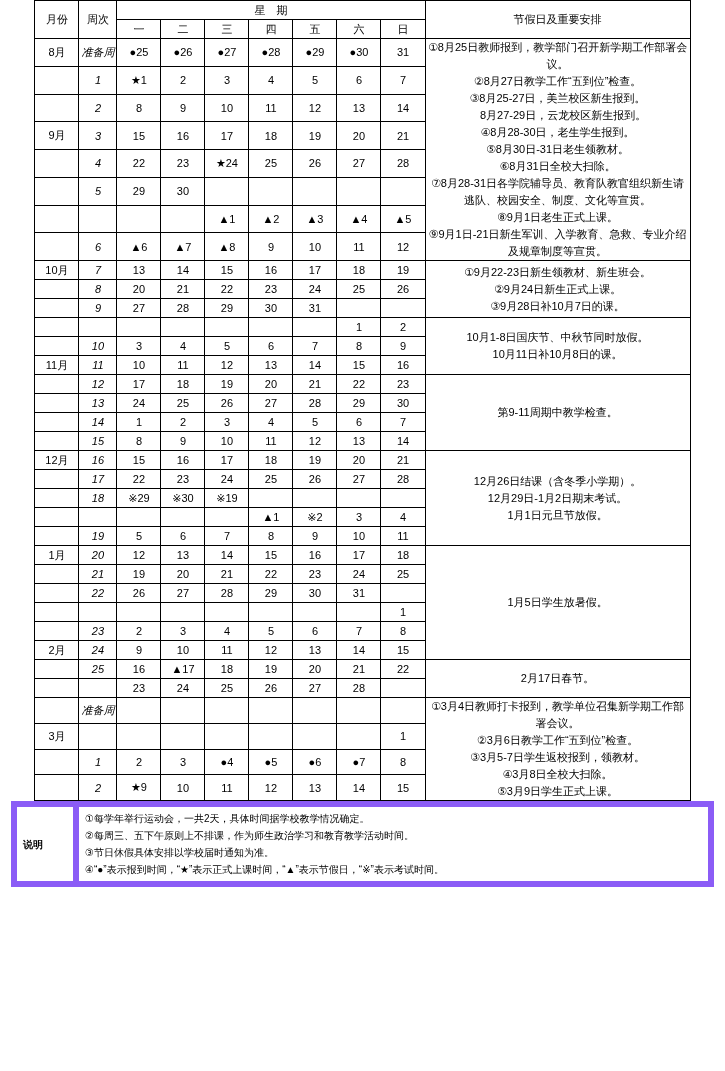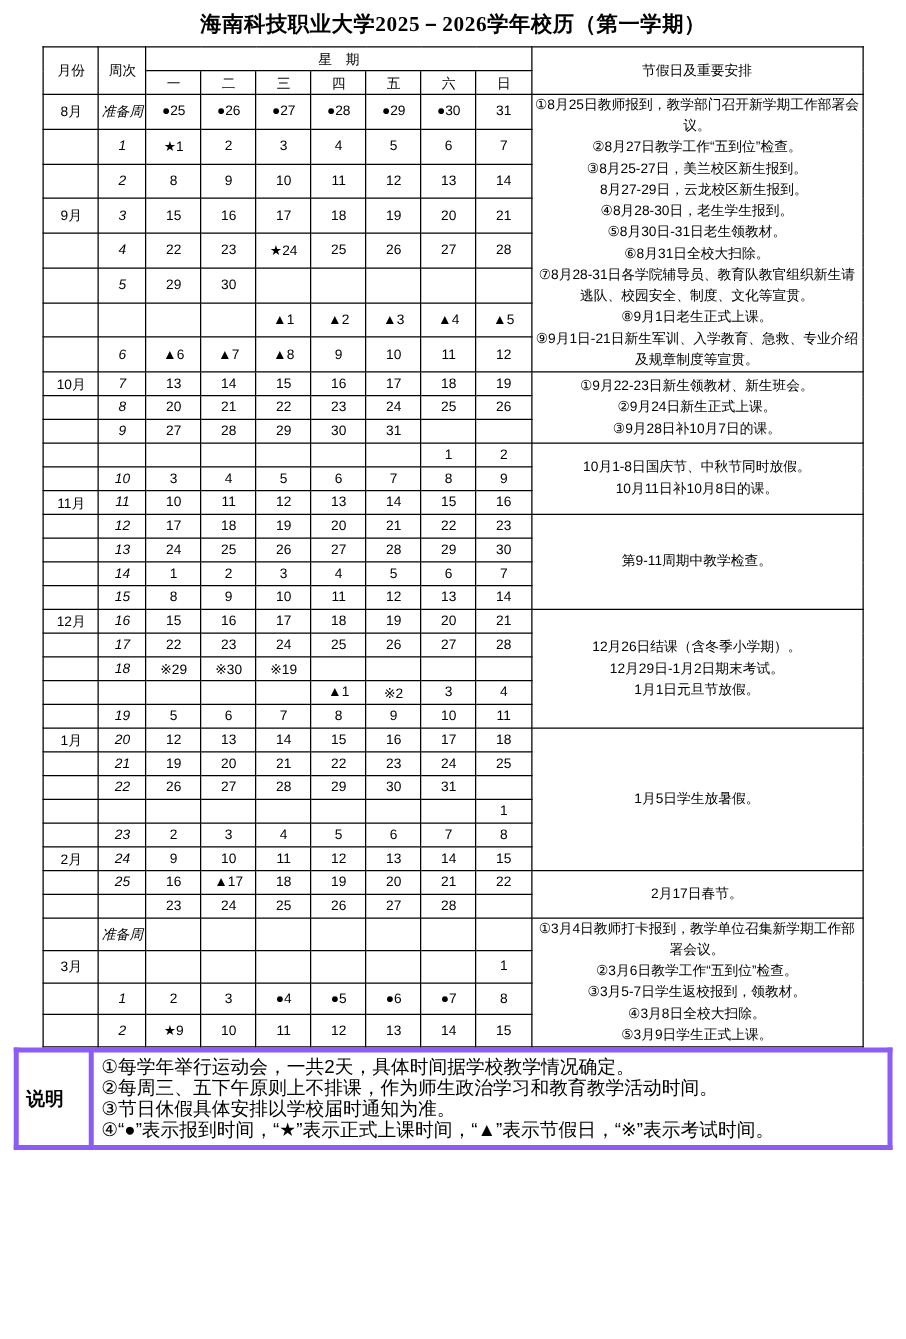--- a/index.html
+++ b/index.html
@@ -48,40 +48,39 @@
     line-height:17px;
     white-space:pre-line;
   }
   .explain{
     width:703px;
     margin:0 auto;
     border-collapse:collapse;
     table-layout:fixed;
   }
   .explain td{
-    border:4px solid #8b5cf6;
-    font-size:15px;
+    border:6px solid #8b5cf6;
+    font-size:10px;
     padding:3px 6px;
     vertical-align:middle;
     line-height:17px;
     margin-top:48px;
   }
   .explain td.lbl{
     width:44px;
     font-weight:bold;
   }
   .explain .lines{white-space:pre-line;text-align:left;}
   .xing{font-size:10px;}
 </style>
 </head>
 <body>
 
 <div class="page">
 
-  <div class="title">海南科技职业大学2025－2026学年校历（第一学期）</div>
 
   <table class="cal">
     <colgroup>
       <col class="col-month">
         <col class="col-week">
       <col class="col-day">
         <col class="col-day">
         <col class="col-day">
         <col class="col-day">
         <col class="col-day">

